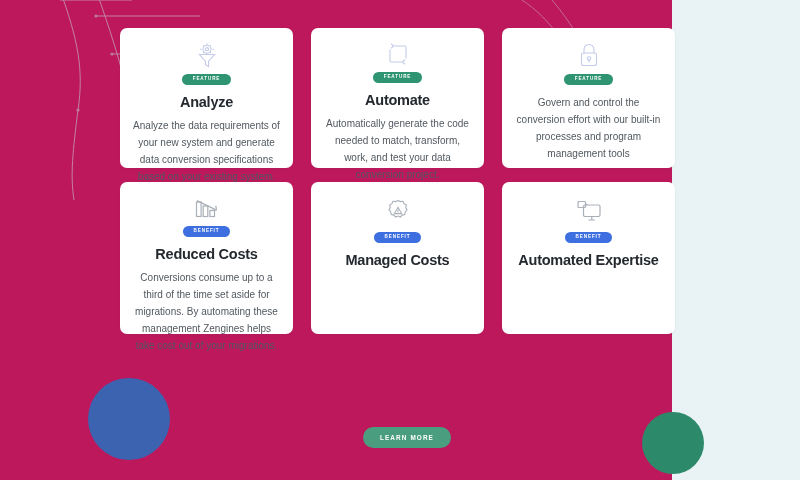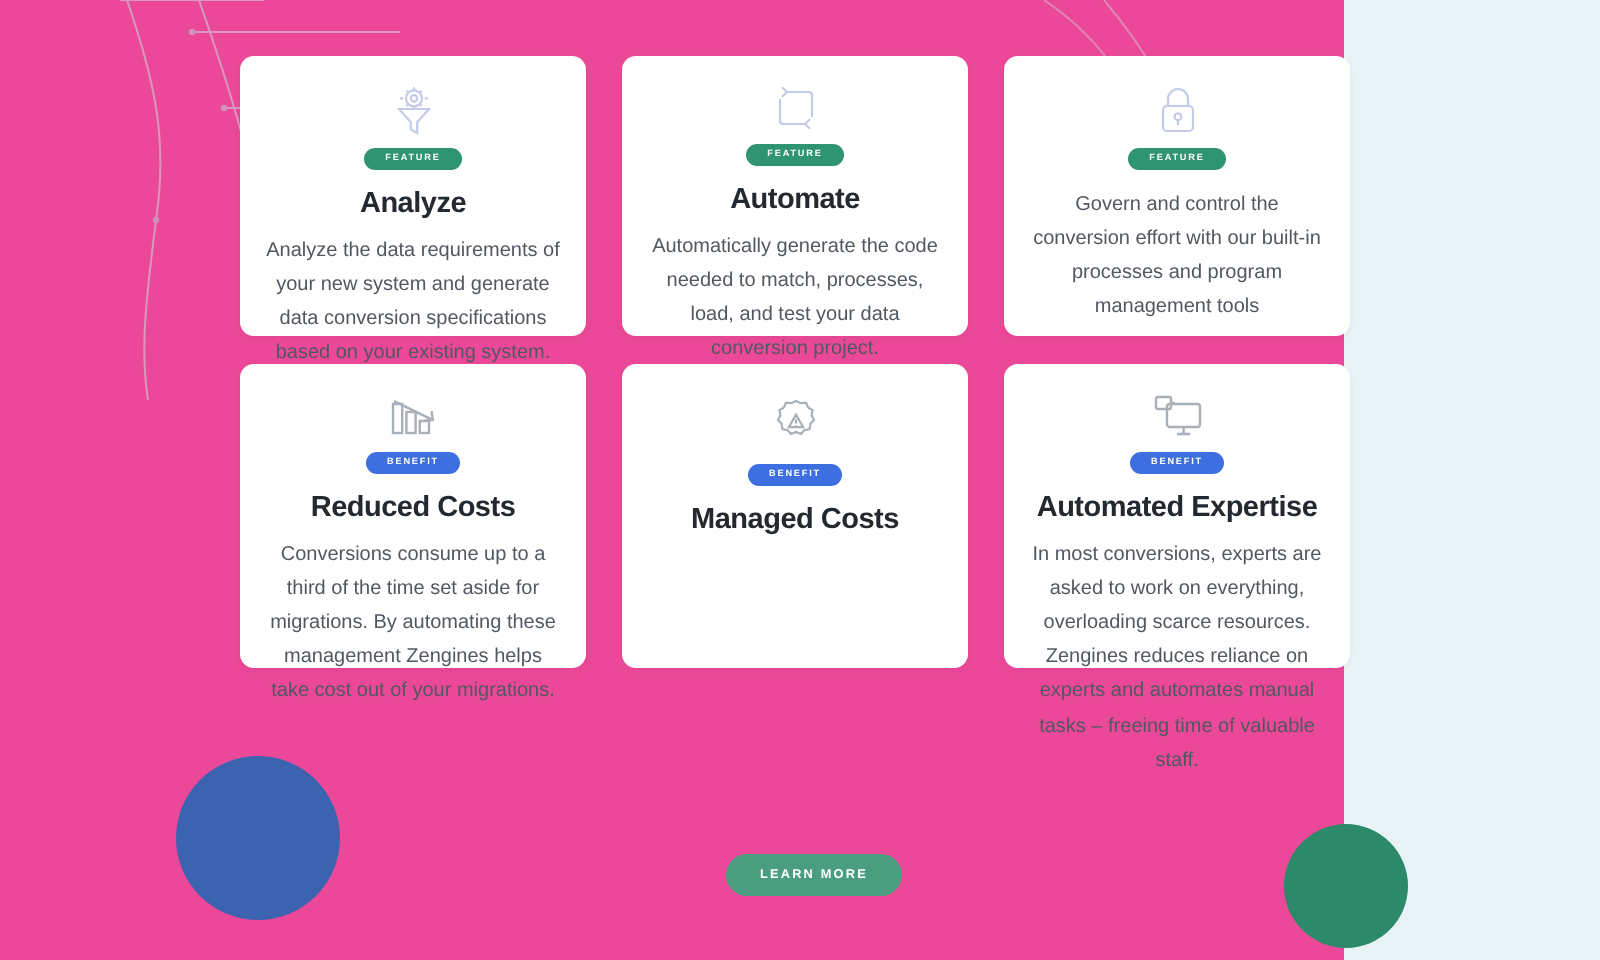--- a/index.html
+++ b/index.html
@@ -5,21 +5,21 @@
   * { margin:0; padding:0; box-sizing:border-box; }
   html, body {
     width:800px; height:480px;
     font-family:"Liberation Sans", sans-serif;
     background:#e9f2f4;
     overflow:hidden;
   }
   #stage {
     position:relative;
     width:672px; height:480px;
-    background:#ec4899;
+    background:#be185d;
   }
   
   .bg-decor {
     position:absolute; top:0; left:0;
     width:260px; height:200px;
     pointer-events:none;
     opacity:.55;
   }
   .bg-decor-right {
     position:absolute; top:0; right:0;
@@ -157,21 +157,21 @@
       <div class="card-icon">
         <svg width="24" height="24" viewBox="0 0 24 24" fill="none" stroke="#c3cbe8" stroke-width="1.1">
           <path d="M4 7.5v11a1.5 1.5 0 0 0 1.5 1.5h11"></path>
           <path d="M20 16.5v-11A1.5 1.5 0 0 0 18.5 4h-11"></path>
           <path d="M7.5 4L5 1.6M7.5 4L5 6.4"></path>
           <path d="M16.5 20L19 17.6M16.5 20L19 22.4"></path>
         </svg>
       </div>
       <span class="badge badge-feature">FEATURE</span>
       <div class="card-title">Automate</div>
-      <div class="card-body">Automatically generate the code needed to match, processes, load, and test your data conversion project.</div>
+      <div class="card-body">Automatically generate the code needed to match, transform, work, and test your data conversion project.</div>
     </div>
 
     <div class="card row1">
       <div class="card-icon">
         <svg width="22" height="26" viewBox="0 0 22 26" fill="none" stroke="#c3cbe8" stroke-width="1.1">
           <path d="M6 11V7.5a5 5 0 0 1 10 0V11"></path>
           <rect x="3.5" y="11" width="15" height="12.5" rx="2"></rect>
           <circle cx="11" cy="16.4" r="1.7"></circle>
           <path d="M11 18.1v2.4"></path>
         </svg>
@@ -211,21 +211,20 @@
       <div class="card-icon">
         <svg width="28" height="24" viewBox="0 0 28 24" fill="none" stroke="#a9b0b8" stroke-width="1.2">
           <rect x="8.5" y="6" width="16.5" height="11.5" rx="1.4"></rect>
           <path d="M13.5 21h6.5M16.8 17.5V21"></path>
           <rect x="3" y="2.5" width="7.5" height="6" rx="1"></rect>
           <path d="M10.5 5.5h2"></path>
         </svg>
       </div>
       <span class="badge badge-benefit">BENEFIT</span>
       <div class="card-title">Automated Expertise</div>
-      <div class="card-body">In most conversions, experts are asked to work on everything, overloading scarce resources. Zengines reduces reliance on experts and automates manual tasks – freeing time of valuable staff.</div>
     </div>
 
   </div>
 
   <div class="circle" id="circle-blue"></div>
   <div class="circle" id="circle-green"></div>
 
   <button class="cta">LEARN MORE</button>
 
 </div>

